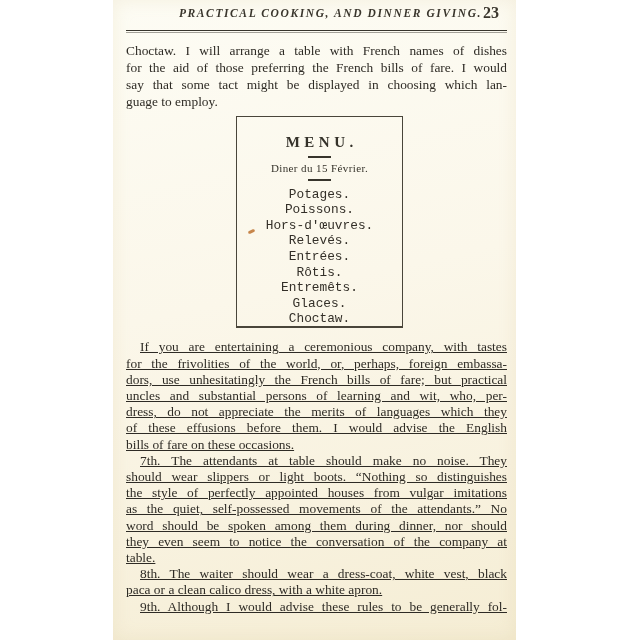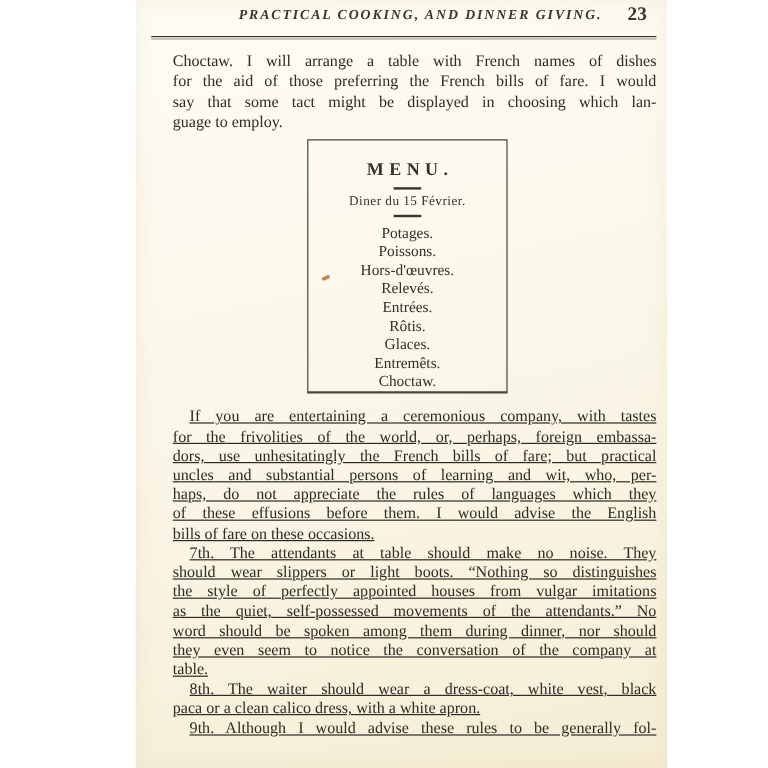--- a/index.html
+++ b/index.html
@@ -9,21 +9,20 @@
     background:#ffffff;
     overflow:hidden;
     font-family:"Liberation Serif","DejaVu Serif",serif;
   }
   .paper{
     position:absolute;
     left:113px;top:0;
     width:403px;height:640px;
     background:linear-gradient(168deg,#fdfcf4 0%,#fbf7ea 45%,#f8f2df 75%,#f5edd4 100%);
     box-shadow:inset 0 0 18px rgba(205,185,130,0.18);
-    padding-left:40px;
   }
   .content{
     position:absolute;
     left:13px;right:9px;top:0;bottom:0;
     color:#2f2c26;
   }
   
   .header-row{
     position:relative;
     height:20px;
@@ -49,21 +48,21 @@
     line-height:14px;
     color:#3a362d;
   }
   .header-rule{
     margin-top:4px;
     height:1.4px;
     border-top:1.6px solid #37342c;
     border-bottom:1px solid rgba(55,52,44,0.45);
   }
   
-  .textblock{font-size:13.4px;margin-left:18px;}
+  .textblock{font-size:13.4px;}
   .intro-block{margin-top:9px;}
   .intro-block .jline{line-height:17px;}
   .body-block{margin-top:11px;}
   .body-block .jline{line-height:16.2px;text-decoration:underline;}
   .jline{
     text-align:justify;
     text-align-last:justify;
     white-space:normal;
     color:#2e2b25;
   }
@@ -95,21 +94,21 @@
     border:none;
     margin:4px auto 4px;
   }
   .menu-divider.second{margin:4px auto 6px;}
   .menu-subtitle{
     font-size:11px;
     line-height:13px;
     font-weight:400;
     letter-spacing:0.4px;
   }
-  .menu-items{margin-top:5px;}
+  .menu-items{margin-top:5px;font-family:Liberation Mono, monospace;}
   .menu-item{
     font-size:12.8px;
     line-height:15.6px;
     color:#332f28;
   }
   .ink-speck{
     position:absolute;
     left:11px;top:113px;
     width:7px;height:3px;
     background:#c1793a;
@@ -145,34 +144,34 @@
         <div class="menu-subtitle">Diner du 15 Février.</div>
         <div class="menu-divider second"></div>
         <div class="menu-items">
 
         <div class="menu-item">Potages.</div>
             <div class="menu-item">Poissons.</div>
             <div class="menu-item">Hors-d'œuvres.</div>
             <div class="menu-item">Relevés.</div>
             <div class="menu-item">Entrées.</div>
             <div class="menu-item">Rôtis.</div>
+            <div class="menu-item">Entremêts.</div>
             <div class="menu-item">Glaces.</div>
-            <div class="menu-item">Entremêts.</div>
             <div class="menu-item">Choctaw.</div>
           </div>
         <div class="ink-speck"></div>
       </div>
 
       <div class="textblock body-block">
 
       <div class="jline indent">If you are entertaining a ceremonious company, with tastes</div>
           <div class="jline">for the frivolities of the world, or, perhaps, foreign embassa-</div>
           <div class="jline">dors, use unhesitatingly the French bills of fare; but practical</div>
           <div class="jline">uncles and substantial persons of learning and wit, who, per-</div>
-          <div class="jline">haps, do not appreciate the rules of languages which they</div>
+          <div class="jline">dress, do not appreciate the merits of languages which they</div>
           <div class="jline">of these effusions before them.  I would advise the English</div>
           <div class="jline last">bills of fare on these occasions.</div>
           <div class="jline indent">7th. The attendants at table should make no noise.  They</div>
           <div class="jline">should wear slippers or light boots.  “Nothing so distinguishes</div>
           <div class="jline">the style of perfectly appointed houses from vulgar imitations</div>
           <div class="jline">as the quiet, self-possessed movements of the attendants.”  No</div>
           <div class="jline">word should be spoken among them during dinner, nor should</div>
           <div class="jline">they even seem to notice the conversation of the company at</div>
           <div class="jline last">table.</div>
           <div class="jline indent">8th. The waiter should wear a dress-coat, white vest, black</div>

